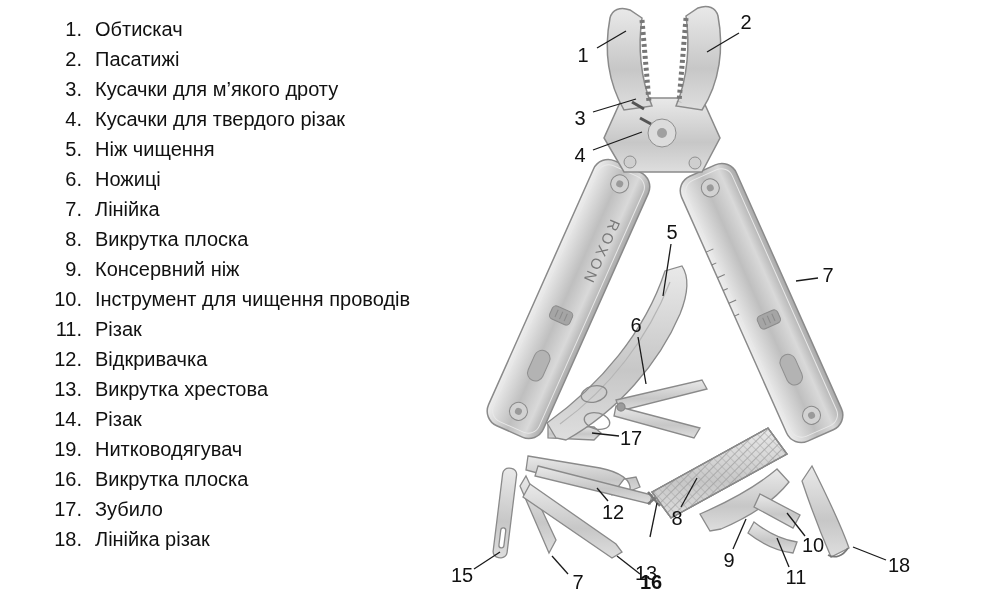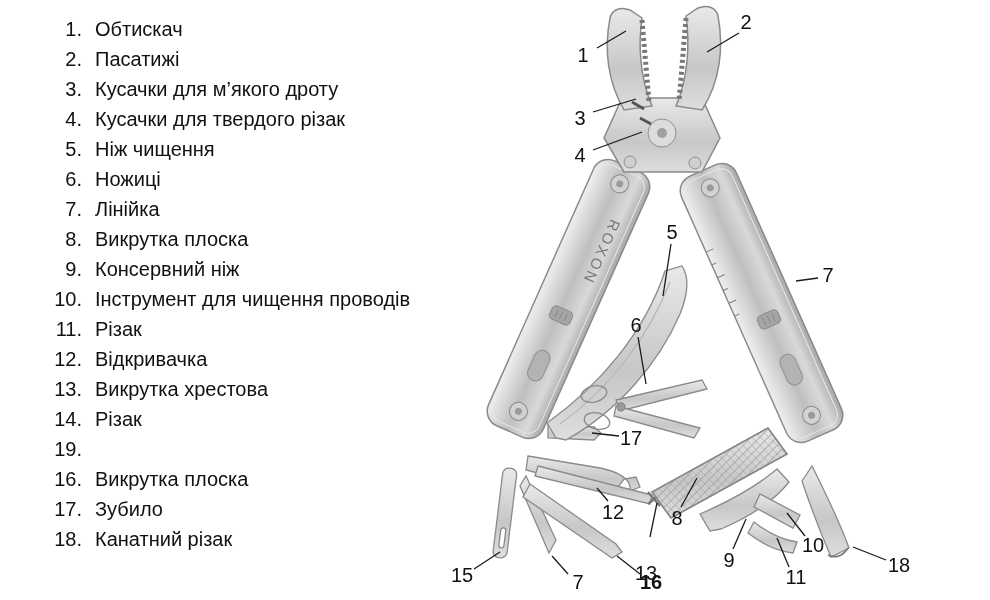--- a/index.html
+++ b/index.html
@@ -70,32 +70,33 @@
       <li>
       <span class="part-num">13.</span>
       <span class="part-label">Викрутка хрестова</span>
     </li>
       <li>
       <span class="part-num">14.</span>
       <span class="part-label">Різак</span>
     </li>
       <li>
       <span class="part-num">19.</span>
+      <span class="part-label">Нитководягувач</span>
     </li>
       <li>
       <span class="part-num">16.</span>
       <span class="part-label">Викрутка плоска</span>
     </li>
       <li>
       <span class="part-num">17.</span>
       <span class="part-label">Зубило</span>
     </li>
       <li>
       <span class="part-num">18.</span>
-      <span class="part-label">Канатний різак</span>
+      <span class="part-label">Лінійка різак</span>
     </li>
     </ol>
 
   <svg class="diagram-svg" width="990" height="600" viewBox="0 0 990 600">
     <defs>
       <linearGradient id="metal" x1="0" y1="0" x2="1" y2="0">
         <stop offset="0" stop-color="#efefef"></stop>
         <stop offset="0.45" stop-color="#bfbfbf"></stop>
         <stop offset="0.75" stop-color="#d9d9d9"></stop>
         <stop offset="1" stop-color="#a9a9a9"></stop>

